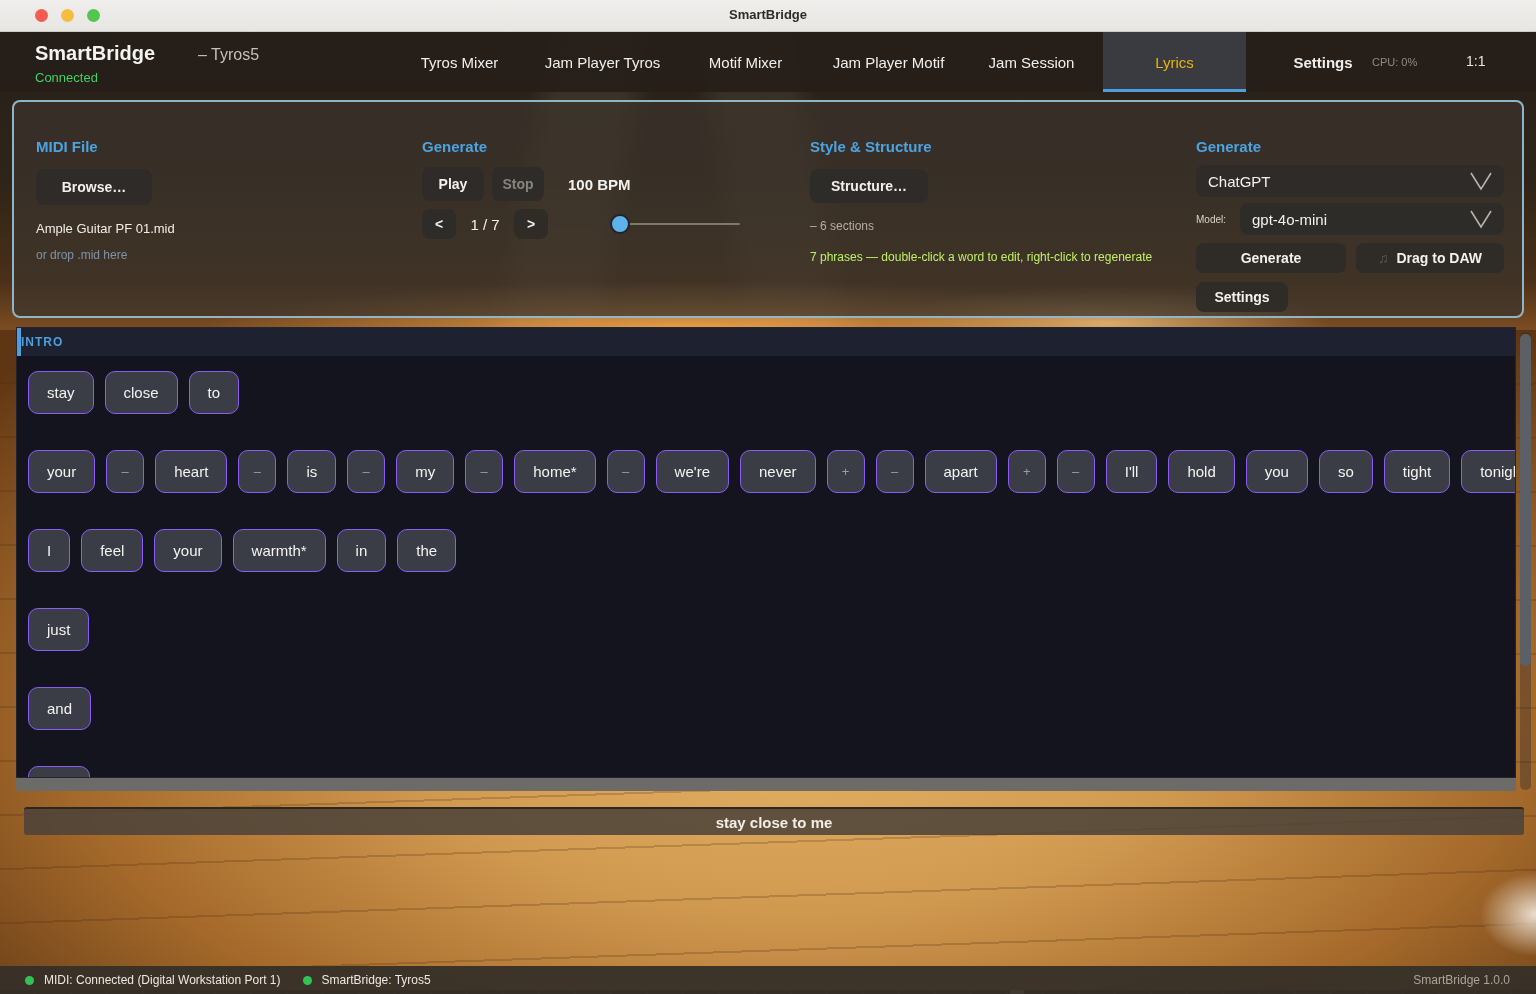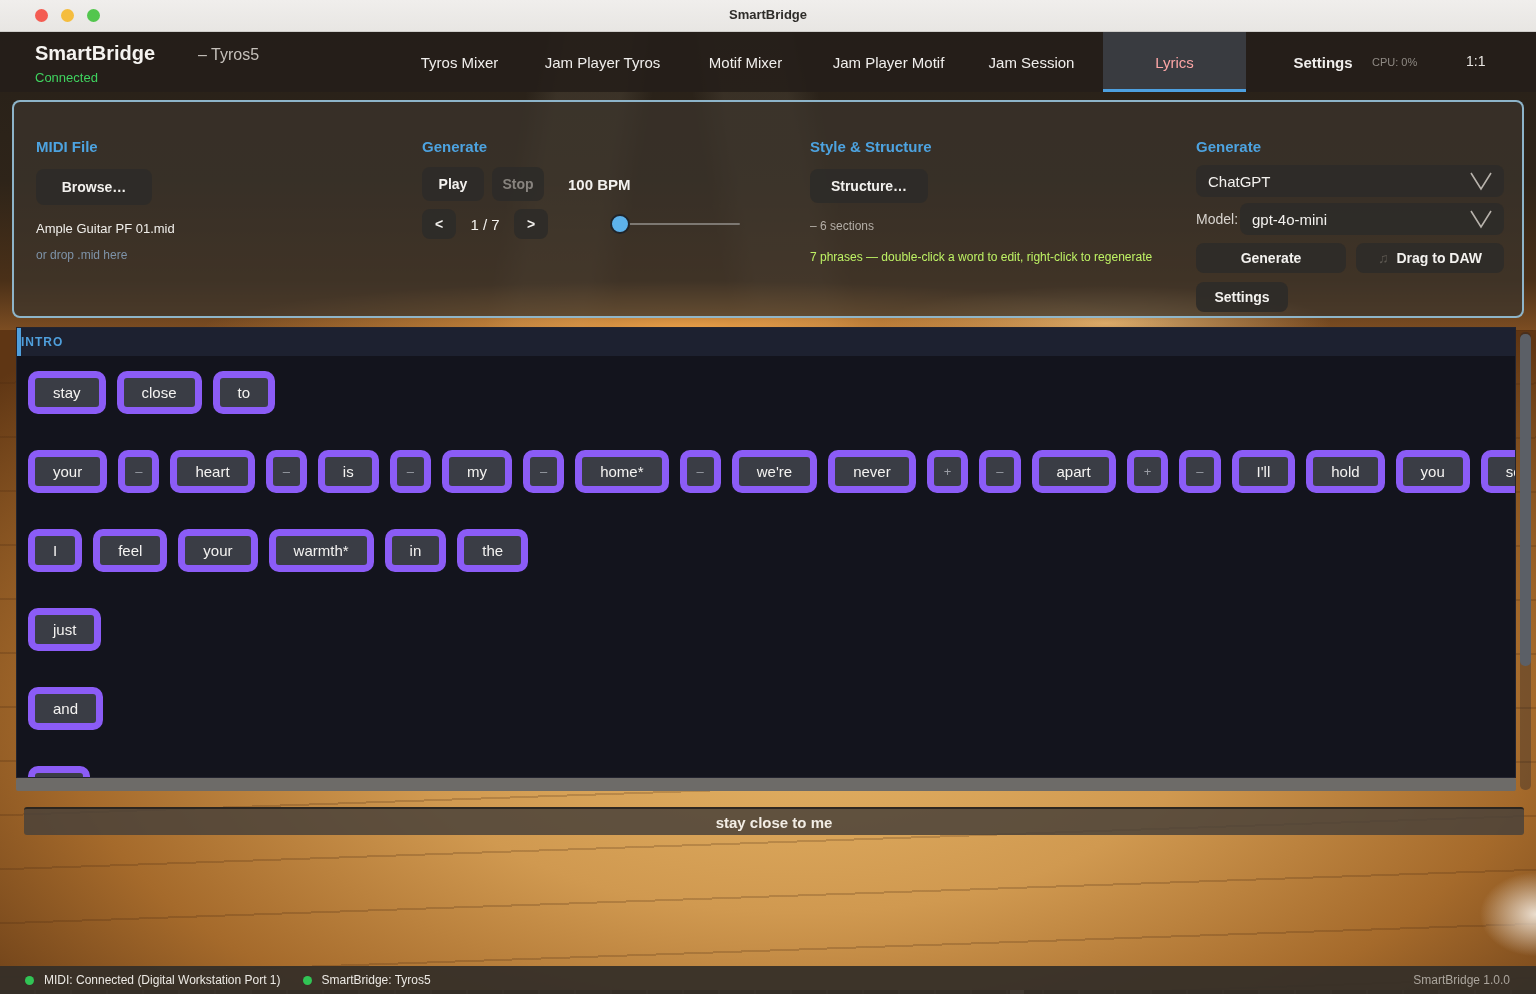--- a/index.html
+++ b/index.html
@@ -50,21 +50,21 @@
   }
   .brand-name { position:absolute; left:35px; top:10px; font-size:20px; font-weight:bold; color:#f5f3f0; }
   .brand-device { position:absolute; left:198px; top:14px; font-size:16px; color:#c5c0ba; }
   .brand-status { position:absolute; left:35px; top:38px; font-size:13px; color:#3fd35f; }
   .tabs { position:absolute; left:388px; top:0; height:60px; display:flex; }
   .tab {
     width:143px; height:60px; display:flex; align-items:center; justify-content:center;
     font-size:15px; color:#f0eeec; cursor:default;
   }
   .tab.active {
-    background:rgba(105,130,155,0.30); color:#fca5a5;
+    background:rgba(105,130,155,0.30); color:#eab308;
     border-bottom:3px solid #4da0e0; padding-top:3px;
   }
   .hdr-settings { position:absolute; left:1288px; top:0; height:60px; width:70px; display:flex; align-items:center; justify-content:center; font-size:15px; font-weight:bold; color:#f0eeec; }
   .hdr-cpu { position:absolute; left:1372px; top:24px; font-size:11px; color:#8f8a84; }
   .hdr-ratio { position:absolute; left:1466px; top:21px; font-size:14px; color:#e9e6e2; }
 
   
   .top-panel {
     position:absolute; left:12px; top:100px; width:1512px; height:218px;
     background:rgba(60,52,45,0.72); border:2px solid rgba(146,188,211,0.95); border-radius:8px;
@@ -101,21 +101,21 @@
   .st-hint { margin-top:17px; font-size:12px; color:#bef264; }
 
   .col-generate { position:absolute; left:1182px; top:24px; width:312px; }
   .gen-select {
     position:relative; background:rgba(46,43,40,0.92); border-radius:8px; height:32px;
     display:flex; align-items:center; padding:0 12px; color:#f3f1ee; font-size:15px;
   }
   .gen-select .chev { position:absolute; right:10px; top:4px; }
   .sel-provider { margin-top:10px; width:308px; }
   .model-row { margin-top:6px; display:flex; align-items:center; }
-  .model-label { font-size:14px; color:#d8d4cf; width:44px; }
+  .model-label { font-size:10px; color:#d8d4cf; width:44px; }
   .sel-model { width:264px; }
   .gen-btn-row { margin-top:8px; display:flex; }
   .gen-generate { width:150px; height:30px; }
   .gen-drag { width:148px; height:30px; margin-left:10px; }
   .note-ic { color:#5e5952; margin-right:8px; font-size:14px; font-weight:normal; }
   .gen-settings { width:92px; height:30px; margin-top:9px; }
 
   
   .lyrics-panel {
     position:absolute; left:16px; top:327px; width:1500px; height:451px;
@@ -124,21 +124,21 @@
   .section-bar {
     position:absolute; left:0; top:0; width:100%; height:28px;
     background:#1d2130; border-left:4px solid #4f9fdc;
     display:flex; align-items:center; padding-left:0;
   }
   .section-label { font-size:12px; font-weight:bold; letter-spacing:1px; color:#4f9fdc; }
   .chip-row { position:absolute; left:11px; display:flex; gap:11px; white-space:nowrap; }
   .row-0 { top:43px; } .row-1 { top:122px; } .row-2 { top:201px; }
   .row-3 { top:280px; } .row-4 { top:359px; } .row-5 { top:438px; }
   .chip {
-    height:43px; padding:0 18px; background:#3a3d45; border:7px solid #8b5cf6;
+    height:43px; padding:0 18px; background:#3a3d45; border:1px solid #8b5cf6;
     border-radius:10px; display:inline-flex; align-items:center; justify-content:center;
     font-size:15px; color:#f4f3f1; flex:0 0 auto;
   }
   .chip.sym { min-width:38px; padding:0 10px; color:#9a9da5; font-size:13px; }
   .chip.partial { min-width:62px; }
 
   .v-scrollbar { position:absolute; left:1520px; top:332px; width:11px; height:458px; background:rgba(35,35,42,0.35); border-radius:5px; }
   .v-thumb { position:absolute; left:0; top:2px; width:11px; height:332px; background:#5b5f66; border-radius:5px; }
   .h-scrollbar { position:absolute; left:16px; top:778px; width:1500px; height:13px; background:#6d6b68; border-radius:2px; }
 

